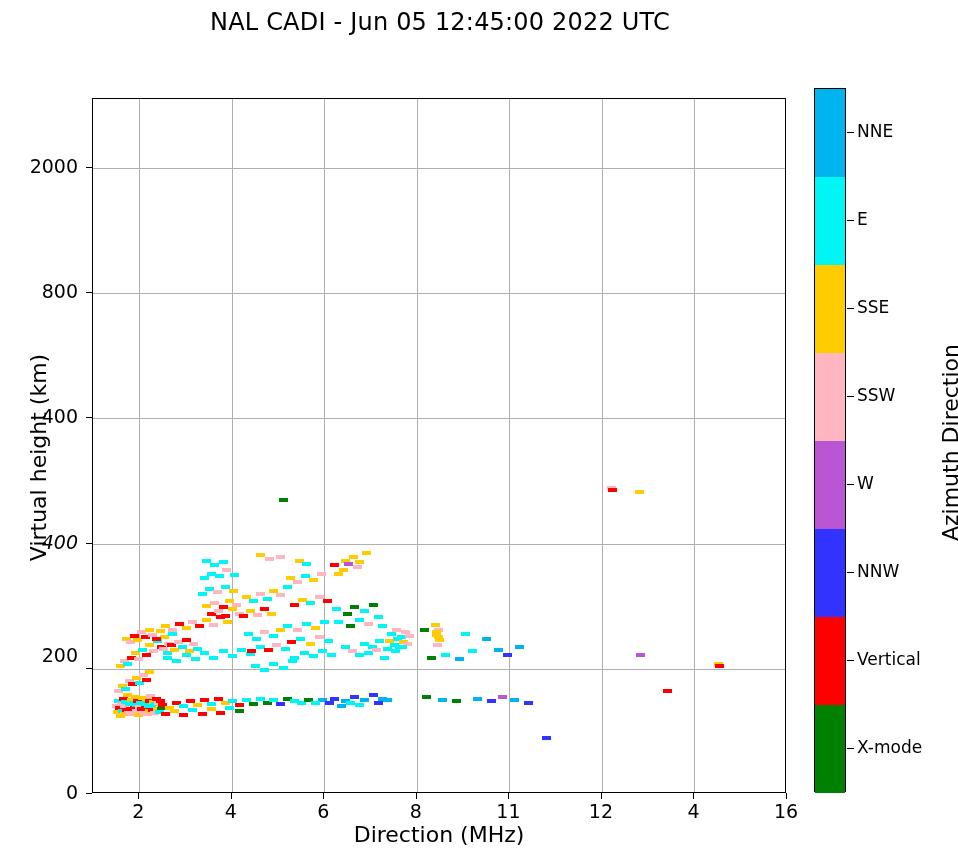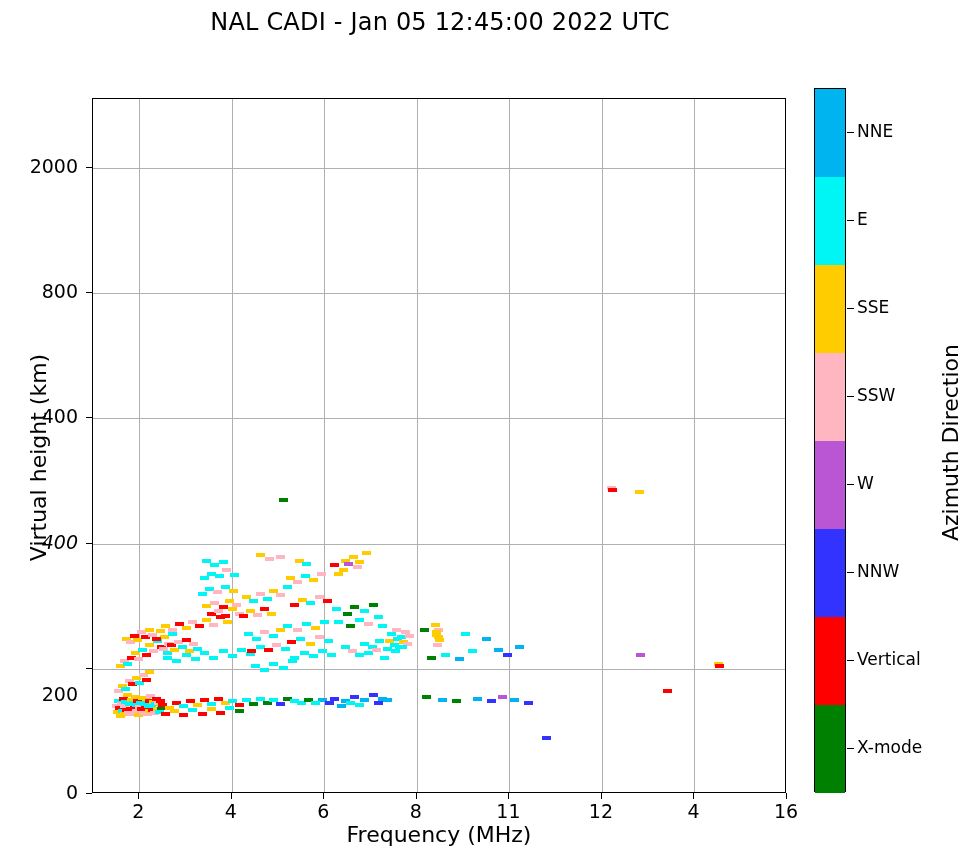--- a/index.html
+++ b/index.html
@@ -49,21 +49,21 @@
   #cbar-title{
     position:absolute;left:790px;top:430px;width:320px;text-align:center;
     font-size:22px;color:#000;transform:rotate(-90deg);transform-origin:center;
   }
 </style>
 </head>
 <body>
 
 <div id="root">
 
-  <div id="title">NAL CADI - Jan 05 12:45:00 2022 UTC</div>
+  <div id="title">NAL CADI - Jun 05 12:45:00 2022 UTC</div>
 
   <div id="plot">
     <div id="grid">
         <div class="gl-v" style="left: 46.2667px;"></div>
         <div class="gl-v" style="left: 138.8px;"></div>
         <div class="gl-v" style="left: 231.333px;"></div>
         <div class="gl-v" style="left: 323.867px;"></div>
         <div class="gl-v" style="left: 416.4px;"></div>
         <div class="gl-v" style="left: 508.933px;"></div>
         <div class="gl-v" style="left: 601.467px;"></div>
@@ -407,32 +407,32 @@
       <div class="xlab" style="left: 478.4px;">11</div>
       <div class="tick-x" style="left: 600.933px;"></div>
       <div class="xlab" style="left: 570.933px;">12</div>
       <div class="tick-x" style="left: 693.467px;"></div>
       <div class="xlab" style="left: 663.467px;">4</div>
       <div class="tick-x" style="left: 786px;"></div>
       <div class="xlab" style="left: 756px;">16</div>
       <div class="tick-y" style="top: 793px;"></div>
       <div class="ylab" style="top: 781px; left: 8px;">0</div>
       <div class="tick-y" style="top: 667.775px;"></div>
-      <div class="ylab" style="top: 683px; left: 8px;">200</div>
+      <div class="ylab" style="top: 644px; left: 8px;">200</div>
       <div class="tick-y" style="top: 542.55px;"></div>
       <div class="ylab" style="top: 530.55px; left: 8px; font-style: italic;">400</div>
       <div class="tick-y" style="top: 417.324px;"></div>
       <div class="ylab" style="top: 405.324px; left: 8px;">400</div>
       <div class="tick-y" style="top: 292.099px;"></div>
       <div class="ylab" style="top: 280.099px; left: 8px;">800</div>
       <div class="tick-y" style="top: 166.874px;"></div>
       <div class="ylab" style="top: 154.874px; left: 8px;">2000</div>
     </div>
 
-  <div id="xaxis-title">Frequency (MHz)</div>
+  <div id="xaxis-title">Direction (MHz)</div>
   <div id="yaxis-title">Virtual height (km)</div>
 
   <div id="cbar">
       <div class="cband" style="top: 0px; height: 88px; background: rgb(0, 180, 240);"></div>
       <div class="cband" style="top: 88px; height: 88px; background: rgb(0, 245, 245);"></div>
       <div class="cband" style="top: 176px; height: 88px; background: rgb(255, 204, 0);"></div>
       <div class="cband" style="top: 264px; height: 88px; background: rgb(255, 182, 193);"></div>
       <div class="cband" style="top: 352px; height: 88px; background: rgb(186, 85, 211);"></div>
       <div class="cband" style="top: 440px; height: 88px; background: rgb(51, 51, 255);"></div>
       <div class="cband" style="top: 528px; height: 88px; background: rgb(255, 0, 0);"></div>

